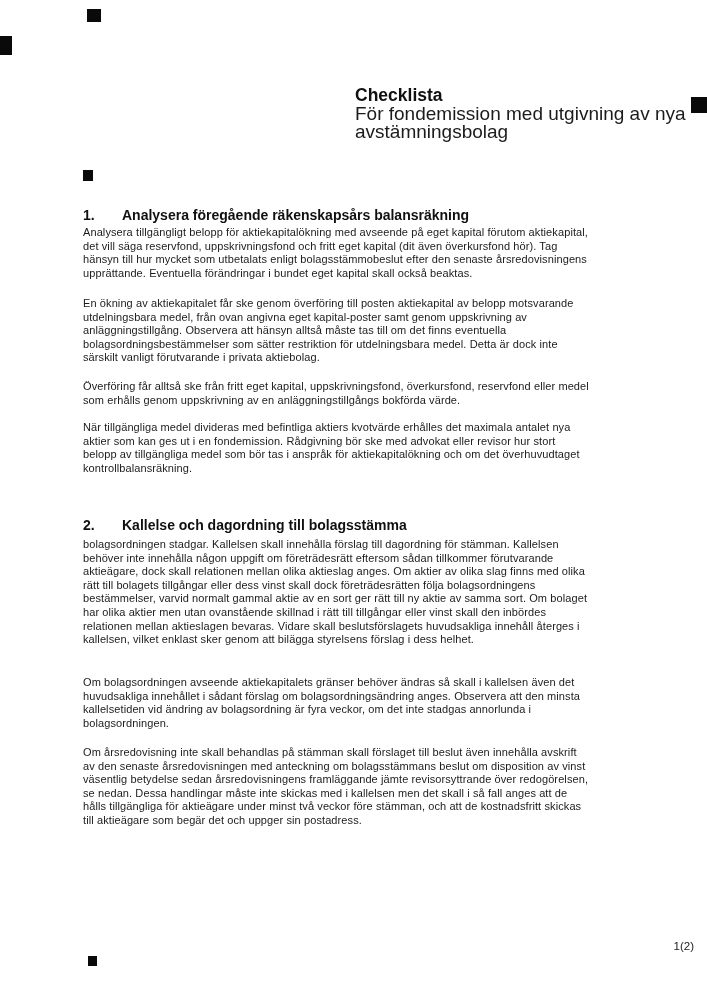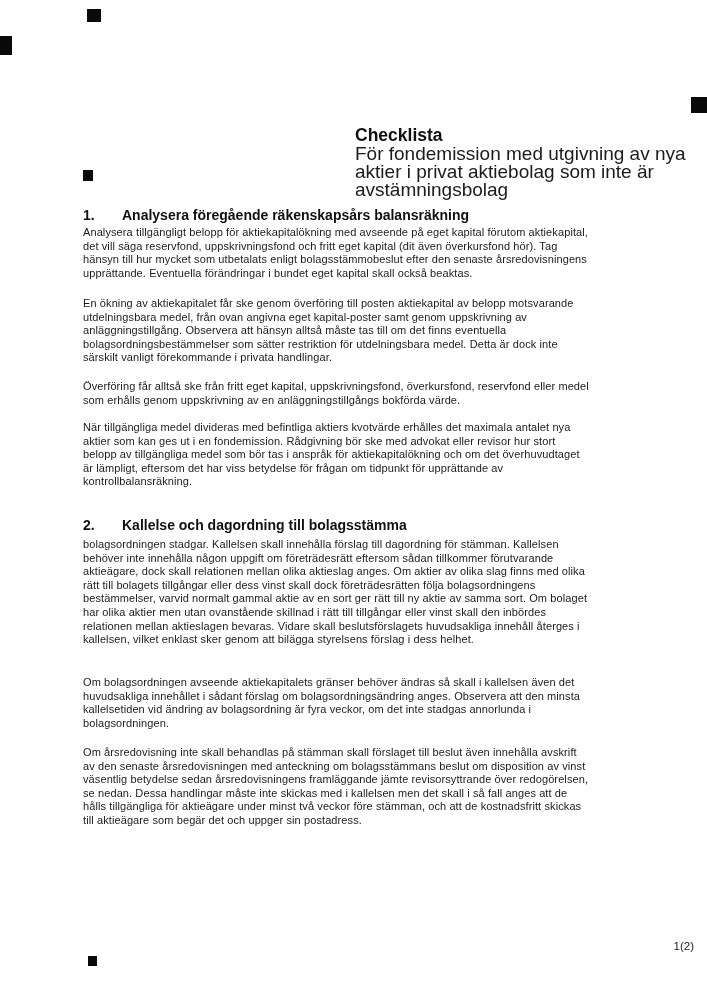--- a/index.html
+++ b/index.html
@@ -7,21 +7,21 @@
   body {
     position: relative;
     width: 707px; height: 1000px;
     background: #ffffff;
     font-family: "Liberation Sans", sans-serif;
     color: #1b1b1b;
     overflow: hidden;
   }
 
   
-  #title-block { position: absolute; left: 355px; top: 85px; margin-top: 40px; }
+  #title-block { position: absolute; left: 355px; top: 85px; }
   #doc-title   { font-size: 17.5px; font-weight: bold; color: #101010; line-height: 20px; }
   #subtitle .line { font-size: 19px; line-height: 18px; white-space: nowrap; color: #1b1b1b; }
 
   
   .section-heading {
     position: absolute; left: 83px;
     font-size: 14px; font-weight: bold; color: #101010;
     white-space: nowrap; line-height: 17px;
   }
   .section-heading .num { display: inline-block; width: 39px; }
@@ -62,50 +62,48 @@
 <div class="artifact" id="artifact-1"></div>
 <div class="artifact" id="artifact-2"></div>
 <div class="artifact" id="artifact-3"></div>
 <div class="artifact" id="artifact-4"></div>
 <div class="artifact" id="artifact-5"></div>
 
 <div id="title-block">
   <div id="doc-title">Checklista</div>
   <div id="subtitle">
       <div class="line">För fondemission med utgivning av nya</div>
-      <div class="line">aktier i privat aktiebolag som inte är</div>
       <div class="line">avstämningsbolag</div>
     </div>
 </div>
 
 <div class="section-heading" id="s1-head">
   <span class="num">1.</span><span>Analysera föregående räkenskapsårs balansräkning</span>
 </div>
 <div class="para" id="s1-p0">
     <div class="line">Analysera tillgängligt belopp för aktiekapitalökning med avseende på eget kapital förutom aktiekapital,</div>
     <div class="line">det vill säga reservfond, uppskrivningsfond och fritt eget kapital (dit även överkursfond hör). Tag</div>
     <div class="line">hänsyn till hur mycket som utbetalats enligt bolagsstämmobeslut efter den senaste årsredovisningens</div>
     <div class="line">upprättande. Eventuella förändringar i bundet eget kapital skall också beaktas.</div>
   </div>
 <div class="para" id="s1-p1">
     <div class="line">En ökning av aktiekapitalet får ske genom överföring till posten aktiekapital av belopp motsvarande</div>
     <div class="line">utdelningsbara medel, från ovan angivna eget kapital-poster samt genom uppskrivning av</div>
     <div class="line">anläggningstillgång. Observera att hänsyn alltså måste tas till om det finns eventuella</div>
     <div class="line">bolagsordningsbestämmelser som sätter restriktion för utdelningsbara medel. Detta är dock inte</div>
-    <div class="line">särskilt vanligt förekommande i privata handlingar.</div>
+    <div class="line">särskilt vanligt förutvarande i privata aktiebolag.</div>
   </div>
 <div class="para" id="s1-p2">
     <div class="line">Överföring får alltså ske från fritt eget kapital, uppskrivningsfond, överkursfond, reservfond eller medel</div>
     <div class="line">som erhålls genom uppskrivning av en anläggningstillgångs bokförda värde.</div>
   </div>
 <div class="para" id="s1-p3">
     <div class="line">När tillgängliga medel divideras med befintliga aktiers kvotvärde erhålles det maximala antalet nya</div>
     <div class="line">aktier som kan ges ut i en fondemission. Rådgivning bör ske med advokat eller revisor hur stort</div>
     <div class="line">belopp av tillgängliga medel som bör tas i anspråk för aktiekapitalökning och om det överhuvudtaget</div>
-    <div class="line">är lämpligt, eftersom det har viss betydelse för frågan om tidpunkt för upprättande av</div>
     <div class="line">kontrollbalansräkning.</div>
   </div>
 
 <div class="section-heading" id="s2-head">
   <span class="num">2.</span><span>Kallelse och dagordning till bolagsstämma</span>
 </div>
 <div class="para" id="s2-p0">
     <div class="line">bolagsordningen stadgar. Kallelsen skall innehålla förslag till dagordning för stämman. Kallelsen</div>
     <div class="line">behöver inte innehålla någon uppgift om företrädesrätt eftersom sådan tillkommer förutvarande</div>
     <div class="line">aktieägare, dock skall relationen mellan olika aktieslag anges. Om aktier av olika slag finns med olika</div>

